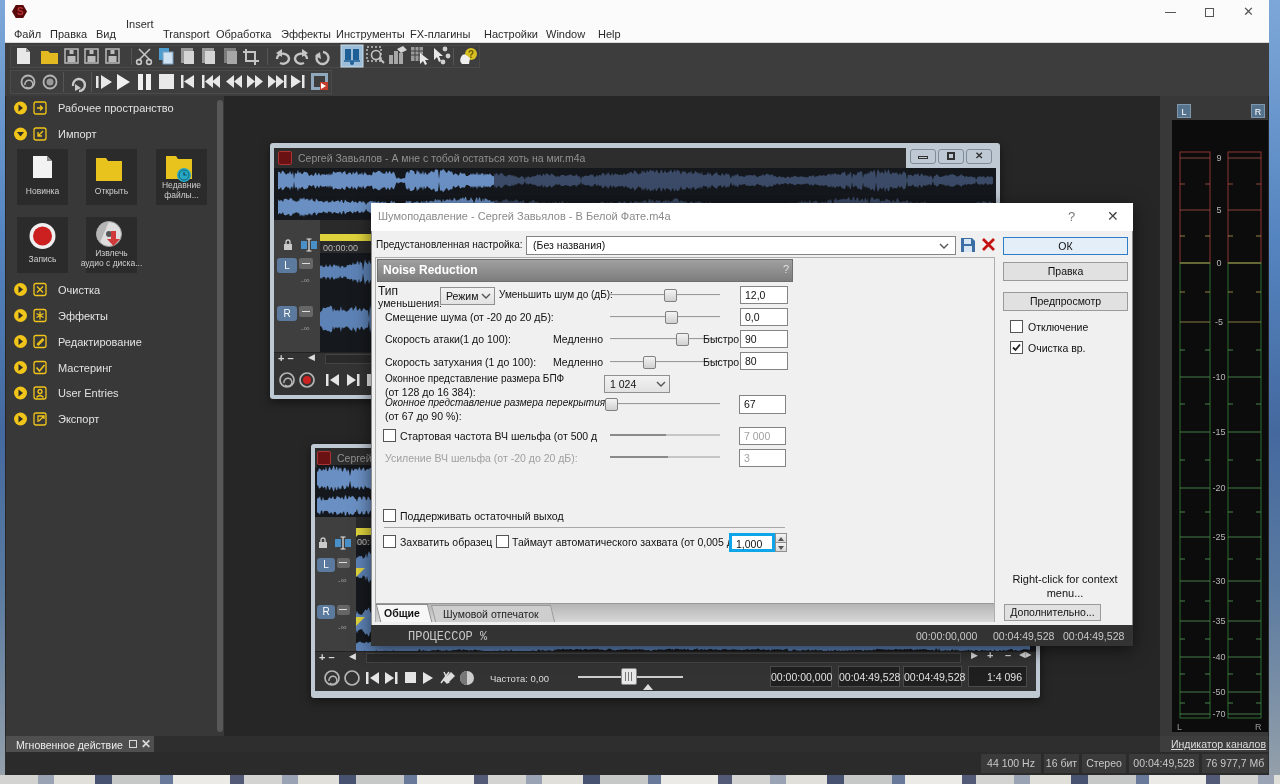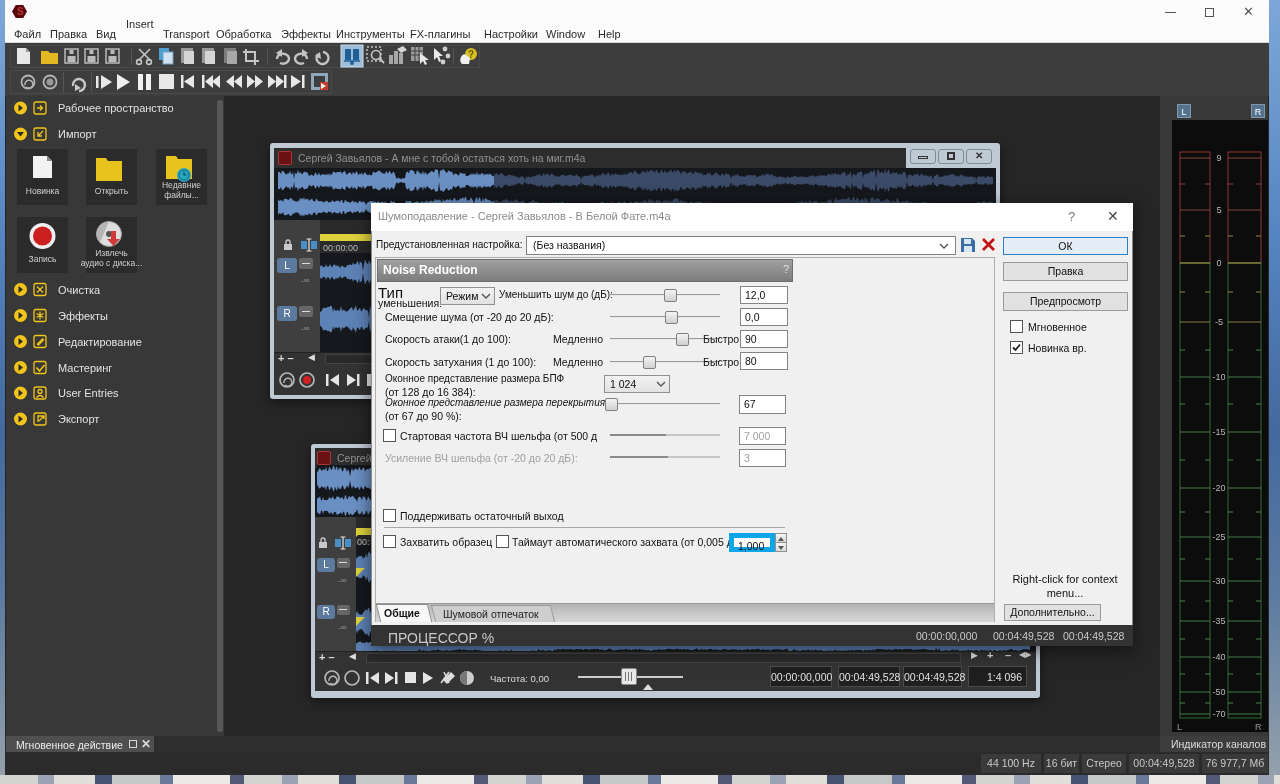--- a/index.html
+++ b/index.html
@@ -455,21 +455,21 @@
     <rect x="4" y="9" width="8" height="6" fill="#d8e6f4"></rect>
     <rect x="4" y="2" width="7" height="5" fill="#d8e6f4"></rect>
   </svg>
 <svg class="abs" style="left:981px;top:237px;" width="15" height="15">
     <path d="M2 2 L13 13 M13 2 L2 13" stroke="#c41212" stroke-width="2.8"></path>
   </svg>
 <div class="abs" style="left:375px;top:257px;width:620px;height:365px;border:1px solid #aeaeae;"></div>
 <div class="abs" style="left:377px;top:259px;width:416px;height:23px;background:linear-gradient(180deg,#a0a0a0,#7d7d7d);border:1px solid #6e6e6e;"></div>
 <div class="txt" style="left:383px;top:263px;font-size:12px;color:#fff;font-weight:bold;">Noise Reduction</div>
 <div class="txt" style="left:783px;top:263px;font-size:11px;color:#e0e0e0;font-weight:normal;">?</div>
-<div class="txt" style="left:378px;top:284px;font-size:15px;color:#111;font-weight:normal;">Тип</div>
+<div class="txt" style="left:378px;top:284px;font-size:12px;color:#111;font-weight:normal;">Тип</div>
 <div class="txt" style="left:378px;top:297px;font-size:10.5px;color:#111;font-weight:normal;">уменьшения:</div>
 <div class="abs" style="left:440px;top:287px;width:55px;height:18px;background:linear-gradient(180deg,#f2f2f2,#e2e2e2);border:1px solid #909090;color:#111;font-size:10.5px;line-height:16px;padding-left:5px;overflow:hidden;white-space:nowrap;">Режим 0</div>
 <div class="abs" style="left:479px;top:288px;width:15px;height:16px;background:linear-gradient(180deg,#f2f2f2,#e2e2e2);"></div>
 <svg class="abs" style="left:481px;top:292px;" width="10" height="8">
     <path d="M1 2 L5 6 L9 2" stroke="#555" stroke-width="1.4" fill="none"></path>
   </svg>
 <div class="txt" style="left:499px;top:289px;font-size:10px;color:#111;font-weight:normal;">Уменьшить шум до (дБ):</div>
 <div class="abs" style="left:610px;top:294px;width:110px;height:2px;background:#9a9a9a;border-bottom:1px solid #e8e8e8;"></div>
 <div class="abs" style="left:664px;top:288.5px;width:13px;height:13px;background:linear-gradient(180deg,#f4f4f4,#d0d0d0);border:1px solid #808080;border-radius:2px;"></div>
 <div class="abs" style="left:740px;top:286px;width:48px;height:18px;background:#fff;border:1px solid #848484;color:#111;font-size:10.5px;line-height:16px;text-align:left;padding-left:4px;">12,0</div>
@@ -510,45 +510,45 @@
 <div class="abs" style="left:610px;top:456px;width:58px;height:2px;background:#8a8a8a;"></div>
 <div class="abs" style="left:668px;top:456px;width:52px;height:2px;background:#c6c6c6;"></div>
 <div class="abs" style="left:739px;top:449px;width:47px;height:18px;background:#fff;border:1px solid #848484;color:#a0a0a0;font-size:10.5px;line-height:16px;text-align:left;padding-left:4px;">3</div>
 <div class="abs" style="left:383px;top:509px;width:13px;height:13px;background:#fff;border:1px solid #555;"></div>
 <div class="txt" style="left:400px;top:510px;font-size:10.5px;color:#111;font-weight:normal;">Поддерживать остаточный выход</div>
 <div class="abs" style="left:384px;top:527px;width:401px;height:1px;background:#a8a8a8;"></div>
 <div class="abs" style="left:383px;top:535px;width:13px;height:13px;background:#fff;border:1px solid #555;"></div>
 <div class="txt" style="left:400px;top:536px;font-size:10.5px;color:#111;font-weight:normal;">Захватить образец ш</div>
 <div class="abs" style="left:496px;top:535px;width:13px;height:13px;background:#fff;border:1px solid #555;"></div>
 <div class="txt" style="left:512px;top:536px;font-size:10.5px;color:#111;font-weight:normal;">Таймаут автоматического захвата (от 0,005 д</div>
-<div class="abs" style="left:729px;top:533px;width:46px;height:19px;background:#fff;border:5px solid #0ea5e9;color:#111;font-size:10.5px;line-height:17px;text-align:left;padding-left:4px;">1,000</div>
+<div class="abs" style="left:729px;top:533px;width:46px;height:19px;background:#fff;border:3px solid #0ea5e9;color:#111;font-size:10.5px;line-height:17px;text-align:left;padding-left:4px;">1,000</div>
 <div class="abs" style="left:775px;top:533px;width:12px;height:10px;background:linear-gradient(180deg,#f4f4f4,#d8d8d8);border:1px solid #909090;"></div>
 <div class="abs" style="left:775px;top:542px;width:12px;height:10px;background:linear-gradient(180deg,#f4f4f4,#d8d8d8);border:1px solid #909090;"></div>
 <div class="abs" style="left:778px;top:537px;width:0;height:0;border-bottom:4px solid #555;border-left:3px solid transparent;border-right:3px solid transparent;"></div>
 <div class="abs" style="left:778px;top:546px;width:0;height:0;border-top:4px solid #555;border-left:3px solid transparent;border-right:3px solid transparent;"></div>
 <div class="abs" style="left:376px;top:603px;width:618px;height:19px;background:linear-gradient(180deg,#b4b4b4,#d8d8d8);border-top:1px solid #999;"></div>
 <div class="abs" style="left:378px;top:604px;width:52px;height:18px;background:#f7f7f7;border:1px solid #8a8a8a;border-bottom:none;transform:skewX(14deg);"></div>
 <div class="txt" style="left:384px;top:607px;font-size:10.5px;color:#111;font-weight:bold;">Общие</div>
 <div class="abs" style="left:433px;top:605px;width:120px;height:17px;background:#cecece;border:1px solid #9a9a9a;border-bottom:none;transform:skewX(14deg);"></div>
 <div class="txt" style="left:443px;top:608px;font-size:10.5px;color:#222;font-weight:normal;">Шумовой отпечаток</div>
 <div class="abs" style="left:371px;top:625px;width:762px;height:21px;background:#333333;"></div>
-<div class="txt" style="left:388px;top:630px;font-size:14px;color:#c8c8c8;font-weight:normal;">ПРОЦЕССОР %</div>
+<div class="txt" style="left:408px;top:630px;font-size:12px;color:#c8c8c8;font-weight:normal;font-family:Liberation Mono, monospace;">ПРОЦЕССОР %</div>
 <div class="txt" style="left:916px;top:630px;font-size:10.5px;color:#c8c8c8;font-weight:normal;">00:00:00,000</div>
 <div class="txt" style="left:993px;top:630px;font-size:10.5px;color:#c8c8c8;font-weight:normal;">00:04:49,528</div>
 <div class="txt" style="left:1063px;top:630px;font-size:10.5px;color:#c8c8c8;font-weight:normal;">00:04:49,528</div>
 <div class="abs" style="left:1003px;top:237px;width:125px;height:18px;background:#e4eef8;border:1px solid #2d7dc8;color:#111;font-size:10.5px;text-align:center;line-height:16px;">ОК</div>
 <div class="abs" style="left:1003px;top:262px;width:125px;height:19px;background:#e1e1e1;border:1px solid #9a9a9a;color:#111;font-size:10.5px;text-align:center;line-height:17px;">Правка</div>
 <div class="abs" style="left:1003px;top:292px;width:125px;height:19px;background:#e1e1e1;border:1px solid #9a9a9a;color:#111;font-size:10.5px;text-align:center;line-height:17px;">Предпросмотр</div>
 <div class="abs" style="left:1010px;top:320px;width:13px;height:13px;background:#fff;border:1px solid #555;"></div>
-<div class="txt" style="left:1028px;top:321px;font-size:10.5px;color:#111;font-weight:normal;">Мгновенное</div>
+<div class="txt" style="left:1028px;top:321px;font-size:10.5px;color:#111;font-weight:normal;">Отключение</div>
 <div class="abs" style="left:1010px;top:341px;width:13px;height:13px;background:#fff;border:1px solid #555;"></div>
 <svg class="abs" style="left:1011px;top:342px;" width="11" height="11">
     <path d="M2 5.5 L4.5 8 L9 2.5" stroke="#222" stroke-width="1.8" fill="none"></path>
   </svg>
-<div class="txt" style="left:1028px;top:342px;font-size:10.5px;color:#111;font-weight:normal;">Новинка вр.</div>
+<div class="txt" style="left:1028px;top:342px;font-size:10.5px;color:#111;font-weight:normal;">Очистка вр.</div>
 <div class="txt" style="left:1065px;top:573px;font-size:11px;color:#111;font-weight:normal;transform:translateX(-50%);left:1065px;">Right-click for context</div>
 <div class="txt" style="left:1065px;top:587px;font-size:11px;color:#111;font-weight:normal;transform:translateX(-50%);left:1065px;">menu...</div>
 <div class="abs" style="left:1004px;top:604px;width:97px;height:17px;background:#e1e1e1;border:1px solid #9a9a9a;color:#111;font-size:10.5px;text-align:center;line-height:15px;">Дополнительно...</div>
 <div class="abs" style="left:1160px;top:96px;width:108px;height:640px;background:#383838;"></div>
 <div class="abs" style="left:1172px;top:120px;width:96px;height:612px;background:#0c0c0c;"></div>
 <div class="abs" style="left:1177px;top:104px;width:14px;height:14px;background:#56738d;border:1px solid #7e97ad;color:#fff;font-size:9px;text-align:center;line-height:14px;">L</div>
 <div class="abs" style="left:1251px;top:104px;width:14px;height:14px;background:#56738d;border:1px solid #7e97ad;color:#fff;font-size:9px;text-align:center;line-height:14px;">R</div>
 <svg class="abs" style="left:1172px;top:120px;" width="96" height="612" viewBox="0 0 96 612">
     <rect x="8" y="32" width="30" height="111" fill="none" stroke="#8a3430" stroke-width="1"></rect>
     <rect x="8" y="143" width="30" height="455" fill="none" stroke="#2c6e2f" stroke-width="1"></rect>
@@ -616,12 +616,12 @@
       <text x="47" y="464">-30</text>
       <text x="47" y="504">-35</text>
       <text x="47" y="540">-40</text>
       <text x="47" y="575">-50</text>
       <text x="47" y="597">-70</text>
     </g>
   </svg>
 <div class="txt" style="left:1177px;top:722px;font-size:9px;color:#999;">L</div>
 <div class="txt" style="left:1255px;top:722px;font-size:9px;color:#999;">R</div>
 <div class="abs" style="left:1160px;top:736px;width:108px;height:16px;background:#3d3d3d;overflow:hidden;"></div>
-<div class="txt" style="left:1171px;top:738px;font-size:10.5px;color:#ddd;">Индикатор каналов</div>
+<div class="txt" style="left:1171px;top:738px;font-size:10.5px;color:#ddd;text-decoration:underline;">Индикатор каналов</div>
 </body></html>

